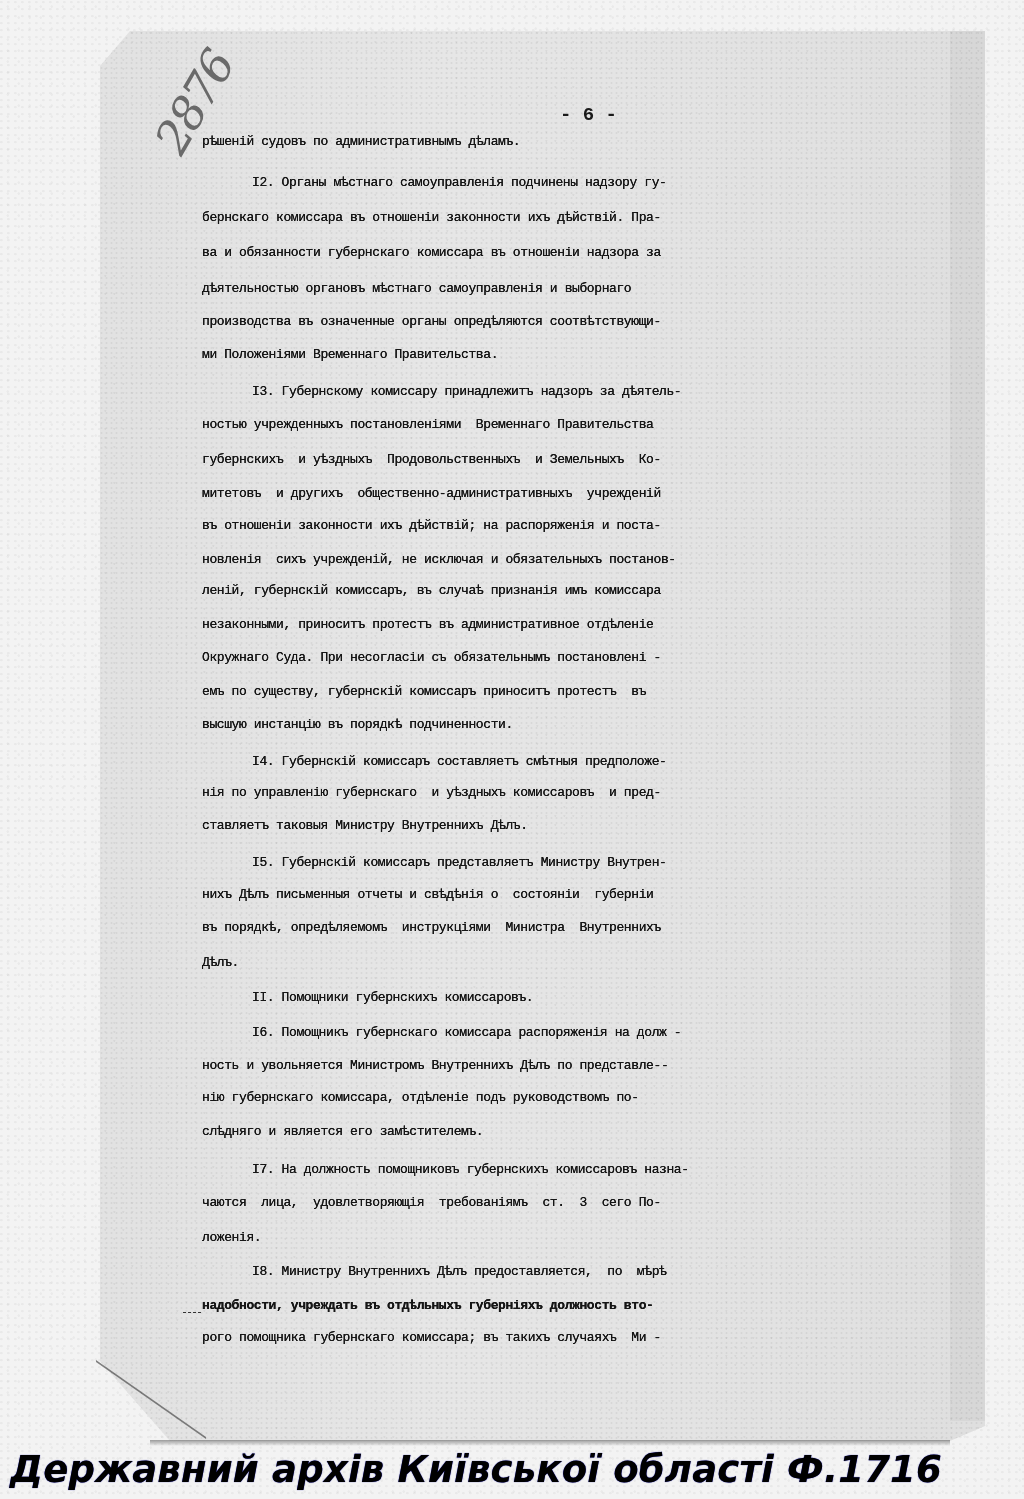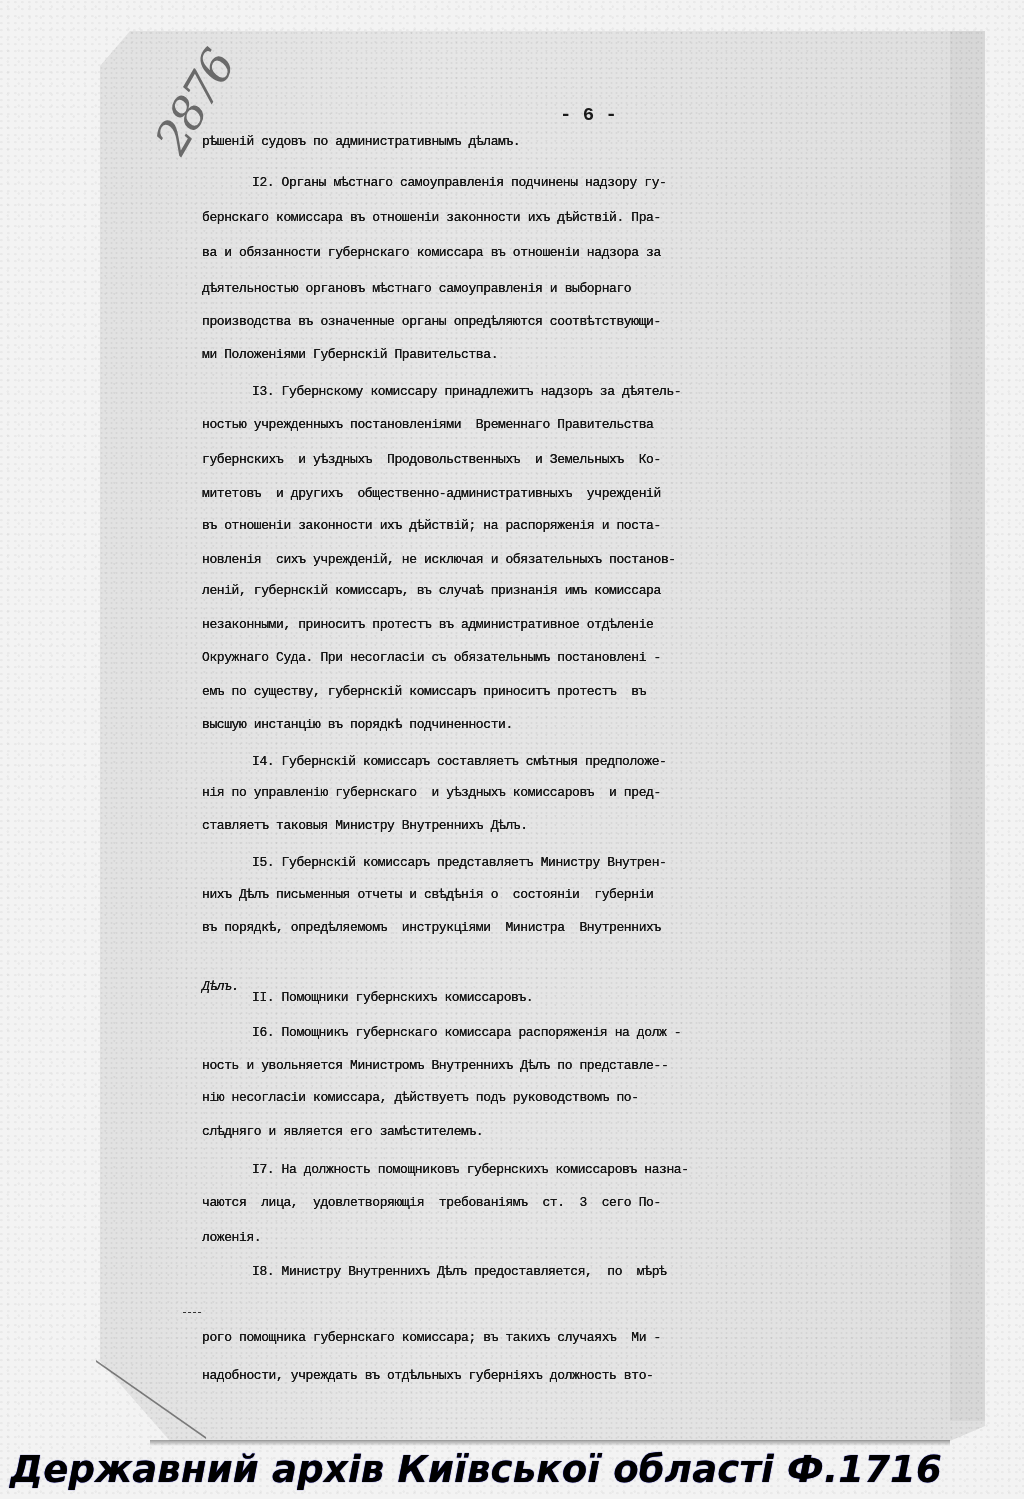--- a/index.html
+++ b/index.html
@@ -71,46 +71,46 @@
 <div class="handwritten">2876</div>
 <div class="page-num">- 6 -</div>
 
 <div id="text-lines">
     <div class="line" style="top: 134px;">рѣшенiй судовъ по административнымъ дѣламъ.</div>
     <div class="line indent" style="top: 175px;">I2. Органы мѣстнаго самоуправленiя подчинены надзору гу-</div>
     <div class="line" style="top: 210px;">бернскаго комиссара въ отношенiи законности ихъ дѣйствiй. Пра-</div>
     <div class="line" style="top: 245px;">ва и обязанности губернскаго комиссара въ отношенiи надзора за</div>
     <div class="line" style="top: 281px;">дѣятельностью органовъ мѣстнаго самоуправленiя и выборнаго</div>
     <div class="line" style="top: 314px;">производства въ означенные органы опредѣляются соотвѣтствующи-</div>
-    <div class="line" style="top: 347px;">ми Положенiями Губернскiй Правительства.</div>
+    <div class="line" style="top: 347px;">ми Положенiями Временнаго Правительства.</div>
     <div class="line indent" style="top: 384px;">I3. Губернскому комиссару принадлежитъ надзоръ за дѣятель-</div>
     <div class="line" style="top: 417px;">ностью учрежденныхъ постановленiями  Временнаго Правительства</div>
     <div class="line" style="top: 452px;">губернскихъ  и уѣздныхъ  Продовольственныхъ  и Земельныхъ  Ко-</div>
     <div class="line" style="top: 486px;">митетовъ  и другихъ  общественно-административныхъ  учрежденiй</div>
     <div class="line" style="top: 518px;">въ отношенiи законности ихъ дѣйствiй; на распоряженiя и поста-</div>
     <div class="line" style="top: 552px;">новленiя  сихъ учрежденiй, не исключая и обязательныхъ постанов-</div>
     <div class="line" style="top: 583px;">ленiй, губернскiй комиссаръ, въ случаѣ признанiя имъ комиссара</div>
     <div class="line" style="top: 617px;">незаконными, приноситъ протестъ въ административное отдѣленiе</div>
     <div class="line" style="top: 650px;">Окружнаго Суда. При несогласiи съ обязательнымъ постановленi -</div>
     <div class="line" style="top: 684px;">емъ по существу, губернскiй комиссаръ приноситъ протестъ  въ</div>
     <div class="line" style="top: 717px;">высшую инстанцiю въ порядкѣ подчиненности.</div>
     <div class="line indent" style="top: 754px;">I4. Губернскiй комиссаръ составляетъ смѣтныя предположе-</div>
     <div class="line" style="top: 785px;">нiя по управленiю губернскаго  и уѣздныхъ комиссаровъ  и пред-</div>
     <div class="line" style="top: 818px;">ставляетъ таковыя Министру Внутреннихъ Дѣлъ.</div>
     <div class="line indent" style="top: 855px;">I5. Губернскiй комиссаръ представляетъ Министру Внутрен-</div>
     <div class="line" style="top: 887px;">нихъ Дѣлъ письменныя отчеты и свѣдѣнiя о  состоянiи  губернiи</div>
     <div class="line" style="top: 920px; text-align: center;">въ порядкѣ, опредѣляемомъ  инструкцiями  Министра  Внутреннихъ</div>
-    <div class="line" style="top: 979px; font-style: italic;">Дѣлъ.</div>
+    <div class="line" style="top: 955px;">Дѣлъ.</div>
     <div class="line indent" style="top: 990px;">II. Помощники губернскихъ комиссаровъ.</div>
     <div class="line indent" style="top: 1025px;">I6. Помощникъ губернскаго комиссара распоряженiя на долж -</div>
     <div class="line" style="top: 1058px;">ность и увольняется Министромъ Внутреннихъ Дѣлъ по представле--</div>
-    <div class="line" style="top: 1090px;">нiю несогласiи комиссара, дѣйствуетъ подъ руководствомъ по-</div>
+    <div class="line" style="top: 1090px;">нiю губернскаго комиссара, отдѣленiе подъ руководствомъ по-</div>
     <div class="line" style="top: 1124px;">слѣдняго и является его замѣстителемъ.</div>
     <div class="line indent" style="top: 1162px;">I7. На должность помощниковъ губернскихъ комиссаровъ назна-</div>
     <div class="line" style="top: 1195px;">чаются  лица,  удовлетворяющiя  требованiямъ  ст.  3  сего По-</div>
     <div class="line" style="top: 1230px;">ложенiя.</div>
     <div class="line indent" style="top: 1264px;">I8. Министру Внутреннихъ Дѣлъ предоставляется,  по  мѣрѣ</div>
-    <div class="line" style="top: 1368px;">надобности, учреждать въ отдѣльныхъ губернiяхъ должность вто-</div>
+    <div class="line" style="top: 1298px; font-weight: bold;">надобности, учреждать въ отдѣльныхъ губернiяхъ должность вто-</div>
     <div class="line" style="top: 1330px; font-family: Liberation Mono, monospace;">рого помощника губернскаго комиссара; въ такихъ случаяхъ  Ми -</div>
   </div>
 <div class="dots-left"></div>
 
 <div class="watermark">Державний архів Київської області Ф.1716</div>
 
 </body></html>

